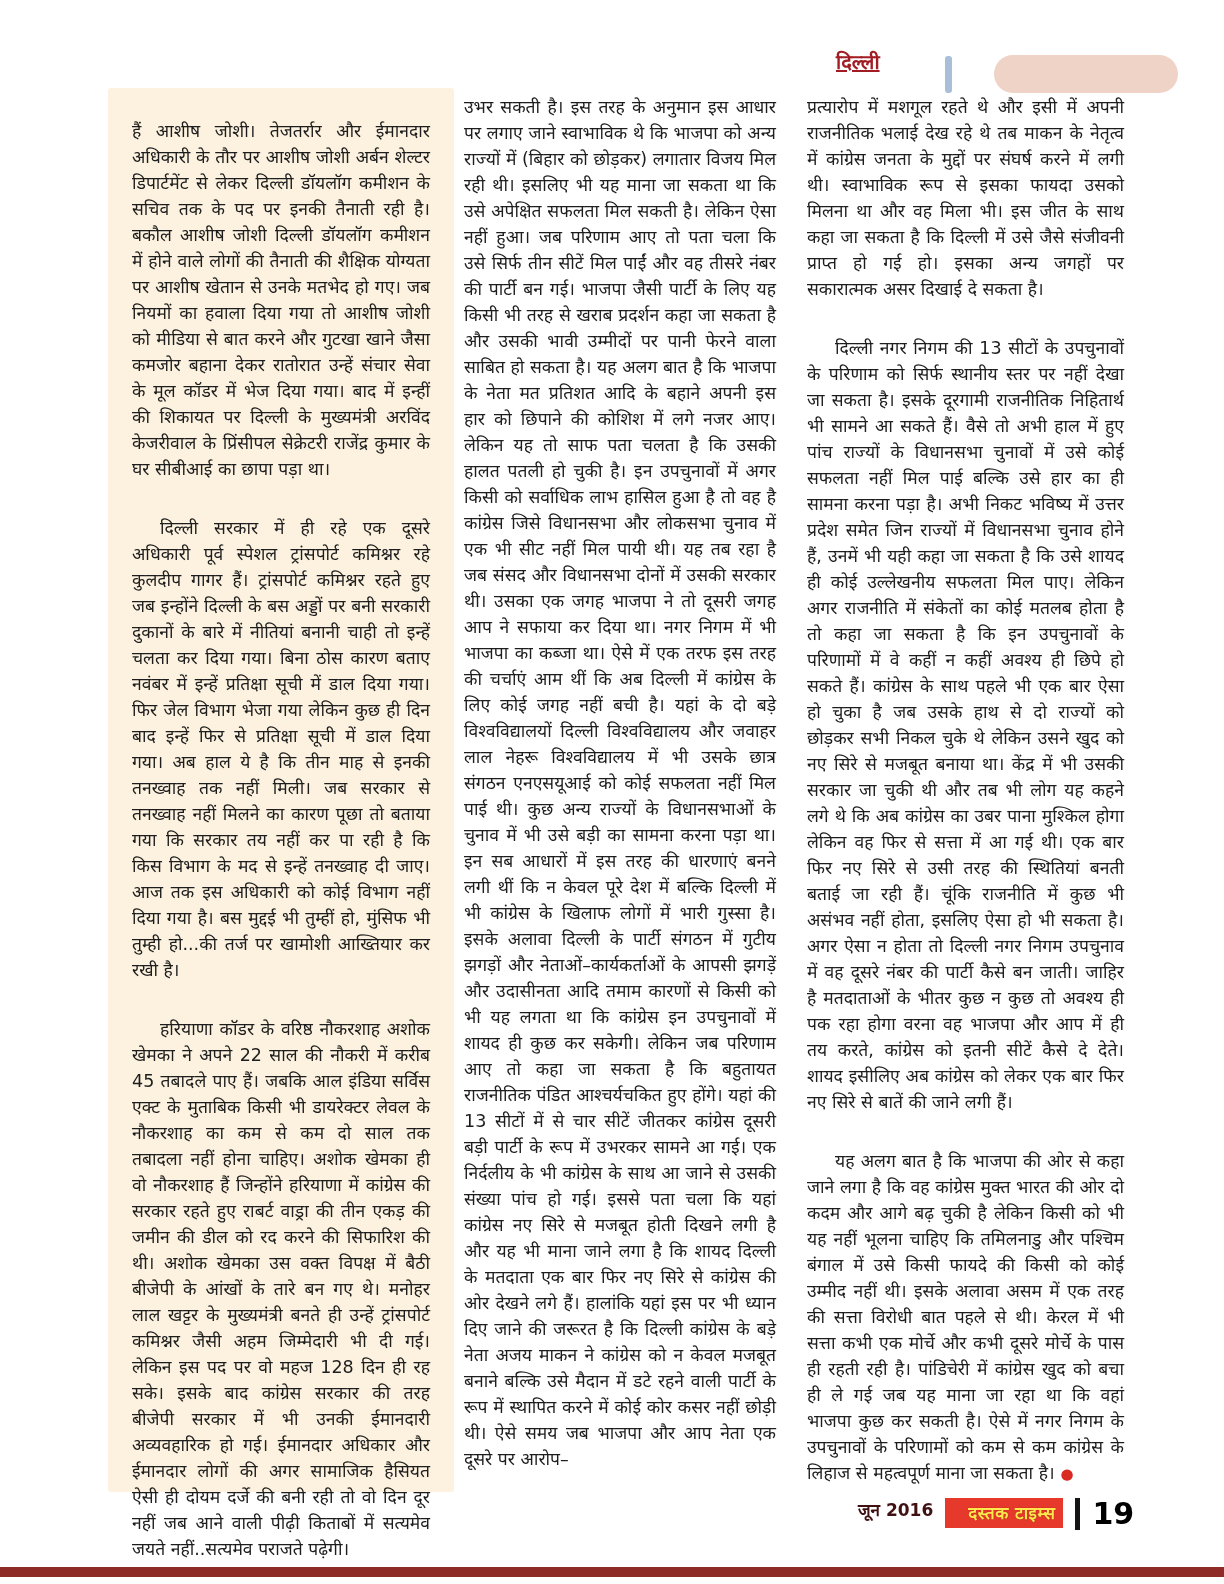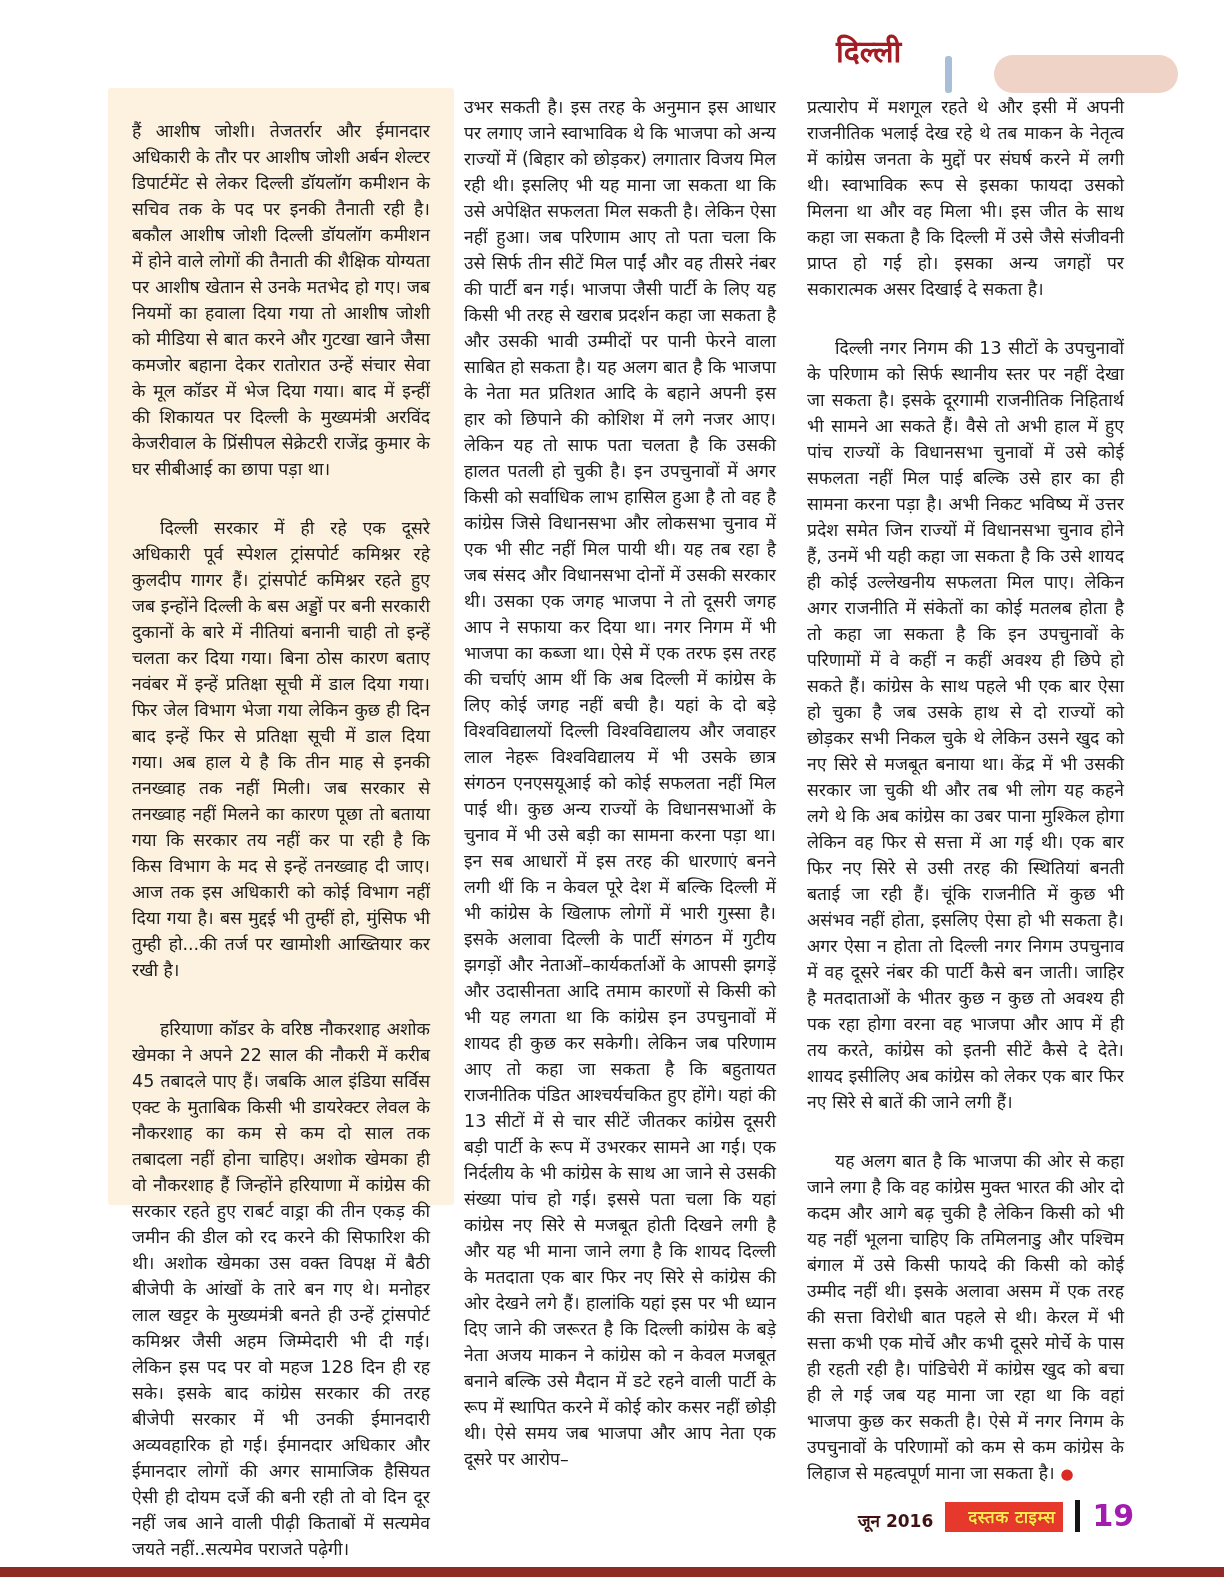--- a/index.html
+++ b/index.html
@@ -18,24 +18,25 @@
     position:relative;
     width:1224px;height:1584px;
     background:#ffffff;
     overflow:hidden;
     font-family:"DejaVu Sans", sans-serif;
     color:var(--body_ink);
   }
 
   
   .header-title{
-    position:absolute;left:836px;top:32px;
-    font-size:30px;font-weight:bold;
+    position:absolute;left:836px;top:42px;
+    font-size:20px;font-weight:bold;
     color:var(--header_red);
     line-height:40px;
+    text-decoration:underline;
   }
   .header-divider{
     position:absolute;left:945px;top:56px;
     width:7px;height:37px;border-radius:3px;
     background:var(--bar_blue);
   }
   .header-pill{
     position:absolute;left:994px;top:55px;
     width:184px;height:38px;border-radius:19px;
     background:var(--pill_pink);
@@ -46,60 +47,60 @@
     position:absolute;
     font-size:17.5px;line-height:26px;
     text-align:justify;
     padding-left:9px;
   }
   .article-col p{margin:0;}
   .article-col p.indent{text-indent:28px;margin-top:33px;}
 
   .col1-panel{
     left:108px;top:88px;
-    width:346px;height:1117px;
+    width:346px;height:1404px;
     background:var(--cream_panel);
     border-radius:3px;
     box-sizing:border-box;
     padding:30px 24px 0 24px;
   }
   .col2{left:455px;top:94px;width:312px;}
   .col3{left:798px;top:94px;width:317px;}
   .end-dot{
     color:var(--end_dot_red);
     font-size:15px;
     padding-left:6px;
     white-space:nowrap;
   }
 
   
   .footer{
     position:absolute;left:858px;top:1498px;
-    display:flex;align-items:flex-end;gap:12px;
+    display:flex;align-items:flex-start;gap:12px;
     height:34px;
   }
   .footer-date{
     font-weight:bold;font-size:17px;
     color:#401112;
     white-space:nowrap;
   }
   .footer-logo{
     background:var(--logo_red);
     color:var(--logo_yellow);
     font-weight:bold;font-size:17px;
     padding:3px 8px 4px 23px;
     white-space:nowrap;
     text-shadow:0 0 1px #7a1007;
     letter-spacing:0.5px;
   }
   .footer-bar{
     width:5px;height:32px;background:#151515;
   }
   .footer-pagenum{
-    font-weight:bold;font-size:30px;color:#a21caf;
+    font-weight:bold;font-size:30px;color:#000000;
     line-height:32px;
   }
   .bottom-strip{
     position:absolute;left:0;top:1567px;
     width:1224px;height:10px;
     background:var(--strip_maroon);
   }
 </style>
 </head>
 <body>

